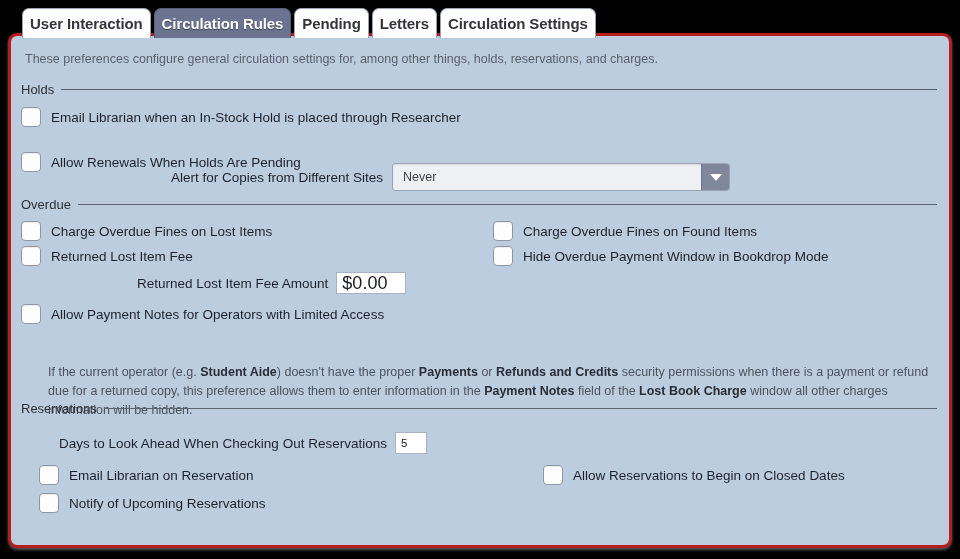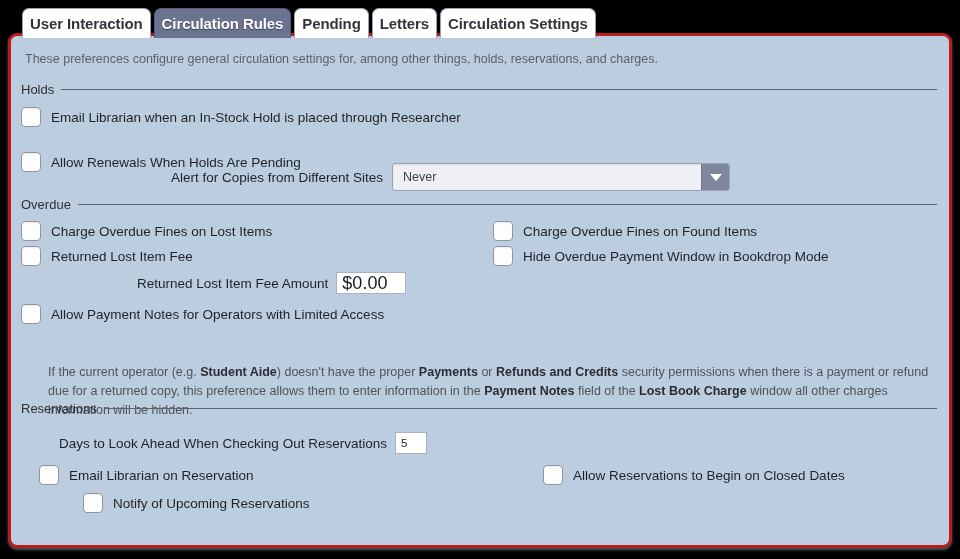--- a/index.html
+++ b/index.html
@@ -292,21 +292,21 @@
       <span class="flabel">Days to Look Ahead When Checking Out Reservations</span>
       <input class="tinput num" type="text" value="5" style="">
     </div>
 
 
     <div class="cbrow" style="left:28px; top:429px;">
       <span class="cbox"></span>
       <span class="cblabel">Email Librarian on Reservation</span>
     </div>
 
-    <div class="cbrow" style="left:28px; top:457px;margin-left:44px;">
+    <div class="cbrow" style="left:28px; top:457px;">
       <span class="cbox"></span>
       <span class="cblabel">Notify of Upcoming Reservations</span>
     </div>
 
     <div class="cbrow" style="left:492px; top:429px;margin-left:40px;">
       <span class="cbox"></span>
       <span class="cblabel">Allow Reservations to Begin on Closed Dates</span>
     </div>
 
 

